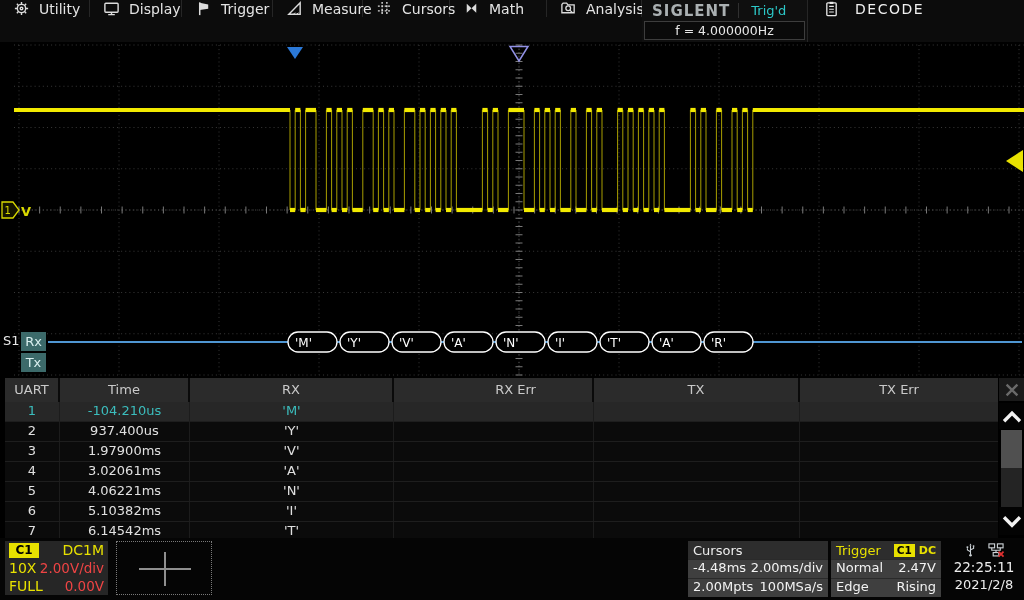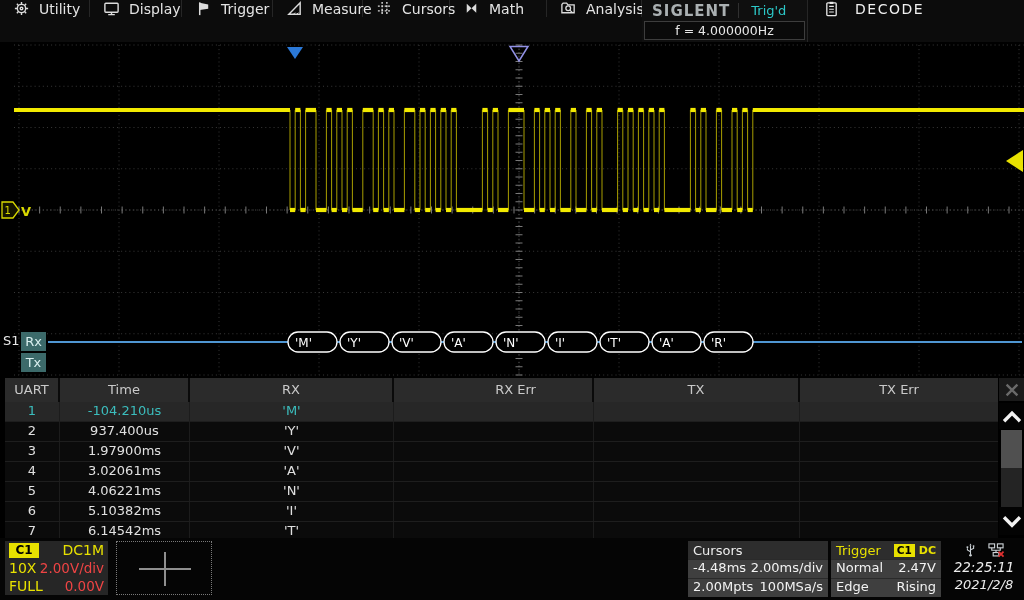--- a/index.html
+++ b/index.html
@@ -63,21 +63,21 @@
   .infobox .title{height:18px;background:#2d2d2d;display:flex;align-items:center;
     justify-content:space-between;padding:0 5px;font-size:13px;color:#ededed;}
   .infobox .vrow{height:18px;background:#3f3f3f;display:flex;align-items:flex-start;
     justify-content:space-between;padding:0 5px;font-size:13px;color:#f2f2f2;border-top:1px solid #2a2a2a;}
   #tbbox{left:688px;top:3px;width:140px;height:54px;}
   #trbox{left:831px;top:3px;width:110px;height:54px;}
   #trbox .title .tt{color:#e8e100;}
   #trsrc{display:flex;gap:4px;align-items:center;}
   #trc1{background:#e8e100;color:#000;font-size:10.5px;font-weight:bold;padding:0 3px;height:13px;line-height:13px;}
   #trdc{color:#e8e100;font-size:11px;font-weight:bold;}
-  #clockbox{left:944px;top:3px;width:80px;height:54px;text-align:center;font-style:italic;}
+  #clockbox{left:944px;top:3px;width:80px;height:54px;text-align:center;}
   #iconrow{height:17px;display:flex;align-items:center;justify-content:center;gap:9px;}
   #timetxt{font-size:13.5px;color:#ededed;height:18px;line-height:18px;}
   #datetxt{font-size:13px;color:#ededed;height:18px;line-height:18px;}
 </style>
 </head>
 <body>
 
 <div id="screen">
 
   <div id="menubar">

